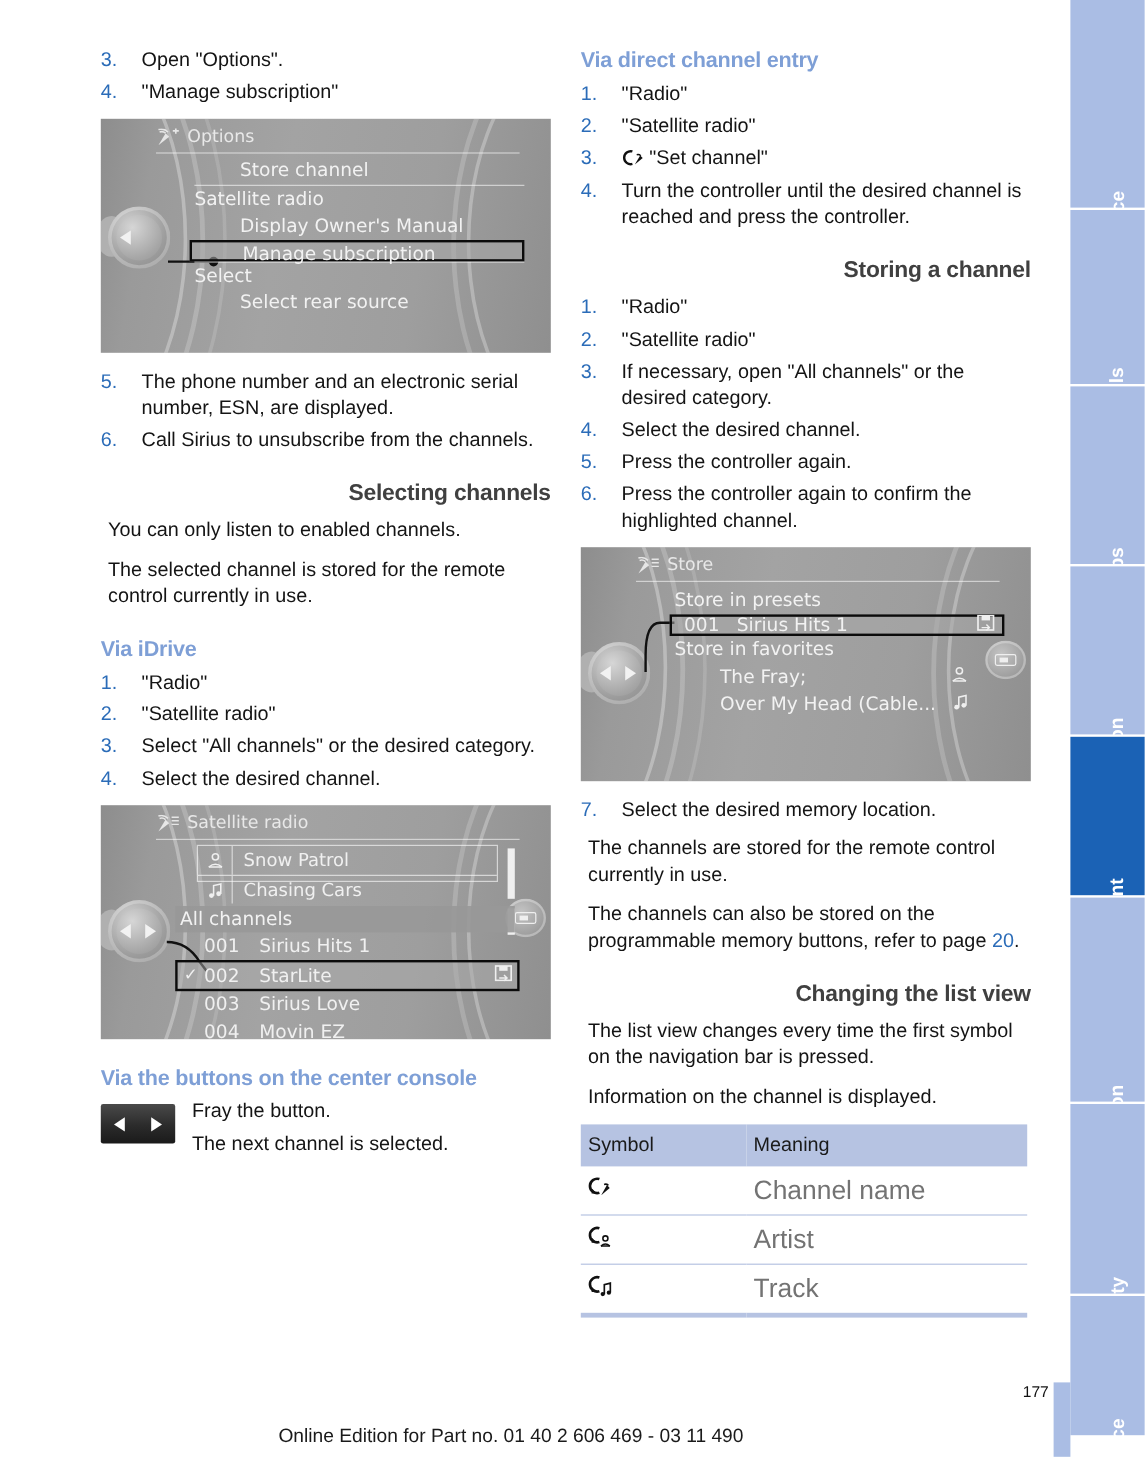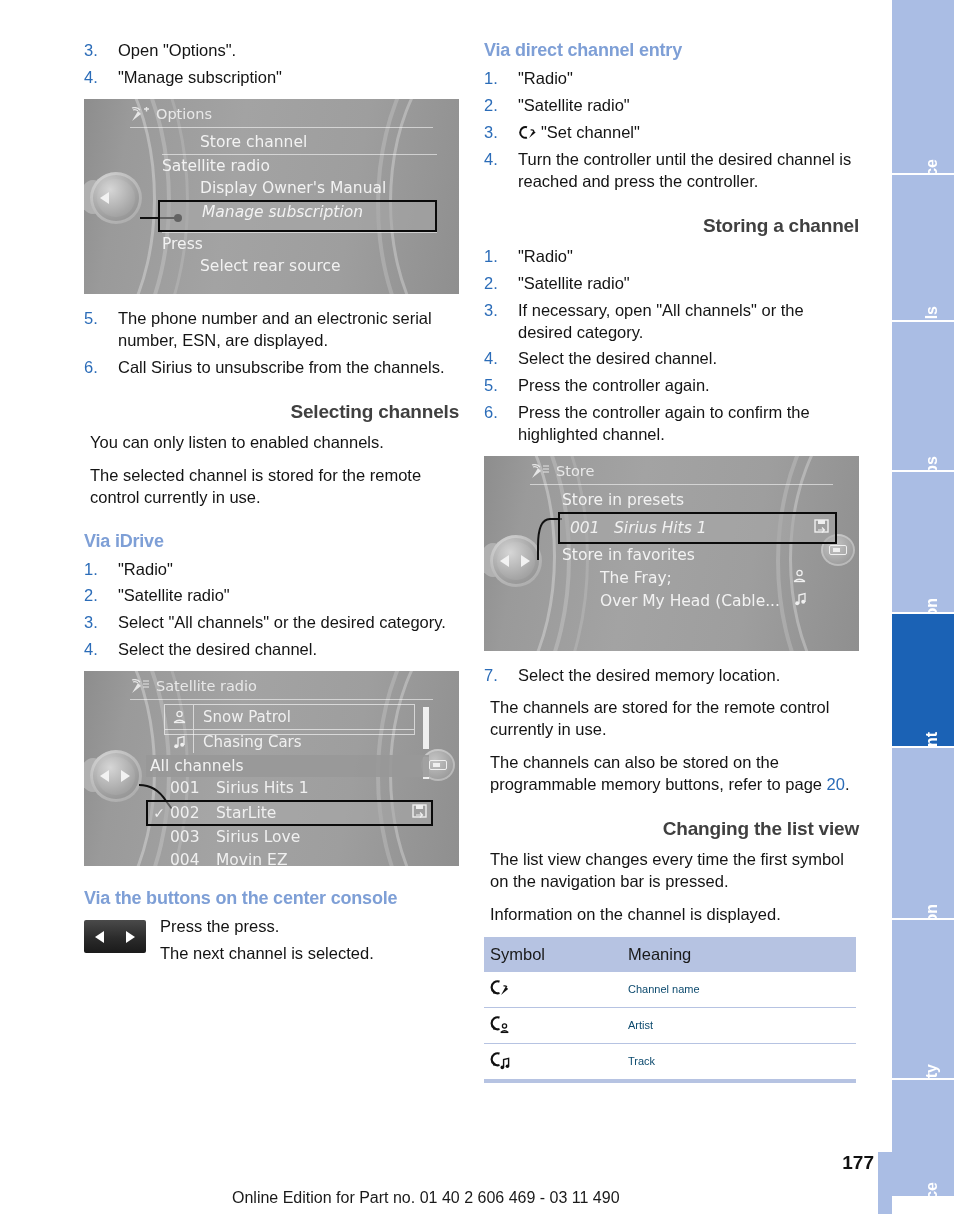--- a/index.html
+++ b/index.html
@@ -173,25 +173,24 @@
     white-space: nowrap;
     position: relative;
     padding-left: 0;
   }
   .row.indent1 { padding-left: 0; }
   .row.indent2 { padding-left: 38px; }
   .row.sep { border-top: 1px solid rgba(255,255,255,.55); }
   .row.selected {
     border: 2.5px solid #0b0b0b;
     background: rgba(168,168,168,.55);
-    height: 32px; line-height: 21px;
+    height: 18px; line-height: 21px;
     margin-left: -4px;
     padding-left: 42px;
     box-sizing: border-box;
-    font-style: italic;
   }
   .row .label { color: #f2f2f2; }
 
   
   .np-box {
     position: absolute;
     left: 80px; right: 44px; top: 33px;
     height: 31px;
     border: 1.4px solid rgba(255,255,255,.6);
   }
@@ -253,22 +252,22 @@
   table.symtab th {
     background: #b6c3e2;
     color: #1a1a1a;
     font-size: 16.5px;
     font-weight: normal;
     text-align: left;
     padding: 8px 0 8px 6px;
   }
   table.symtab th.c1 { width: 138px; }
   table.symtab td {
-    font-size: 11px;
-    color: #0c4a6e;
+    font-size: 22px;
+    color: #737373;
     padding: 7px 0 7px 6px;
     border-bottom: 1px solid #b6c3e2;
     vertical-align: middle;
   }
   table.symtab td.c1 { width: 138px; }
   table.symtab tr:last-child td { border-bottom: 4px solid #b6c3e2; }
 
   
   #sidebar {
     position: absolute;
@@ -298,23 +297,23 @@
   
   #footer-text {
     position: absolute;
     left: 232px; top: 1189px;
     font-size: 16px;
     color: #1a1a1a;
   }
   #page-number {
     position: absolute;
     right: 80px; top: 1152px;
-    font-size: 19px;
+    font-size: 13px;
     color: #111;
-    font-weight: bold;
+    font-weight: normal;
   }
   #page-marker {
     position: absolute;
     right: 62px; top: 1152px;
     width: 14px; height: 62px;
     background: #aabde4;
   }
 </style>
 </head>
 <body>
@@ -362,21 +361,21 @@
       <svg class="connector" style="left:54px;top:105px;width:60px;height:40px;">
         <path d="M2 14 L38 14" stroke="#111" stroke-width="2" fill="none"></path>
         <circle cx="40" cy="14" r="4" fill="#111"></circle>
       </svg>
 
       <div class="rows" style="top:32px;">
         <div class="row indent2"><span class="label">Store channel</span></div>
         <div class="row indent1 sep"><span class="label">Satellite radio</span></div>
         <div class="row indent2"><span class="label">Display Owner's Manual</span></div>
         <div class="row indent2 selected"><span class="label">Manage subscription</span></div>
-        <div class="row indent1 sep"><span class="label">Press</span></div>
+        <div class="row indent1 sep"><span class="label">Select</span></div>
         <div class="row indent2"><span class="label">Select rear source</span></div>
       </div>
     </div>
 
     <ol class="steps">
       <li>
         <span class="num">5.</span>
         <span>The phone number and an electronic serial number, ESN, are displayed.</span>
       </li>
       <li>
@@ -488,21 +487,21 @@
       </div>
     </div>
 
     <h3 class="h3">Via the buttons on the center console</h3>
     <div class="console-block">
       <div class="console-btn">
         <div class="tri-l"></div>
         <div class="tri-r"></div>
       </div>
       <div class="console-txt">
-        <p>Press the press.</p>
+        <p>Fray the button.</p>
         <p>The next channel is selected.</p>
       </div>
     </div>
   </div>
 
   <div class="col" id="col-right">
 
     <h3 class="h3 first">Via direct channel entry</h3>
     <ol class="steps">
       <li><span class="num">1.</span><span>"Radio"</span></li>

